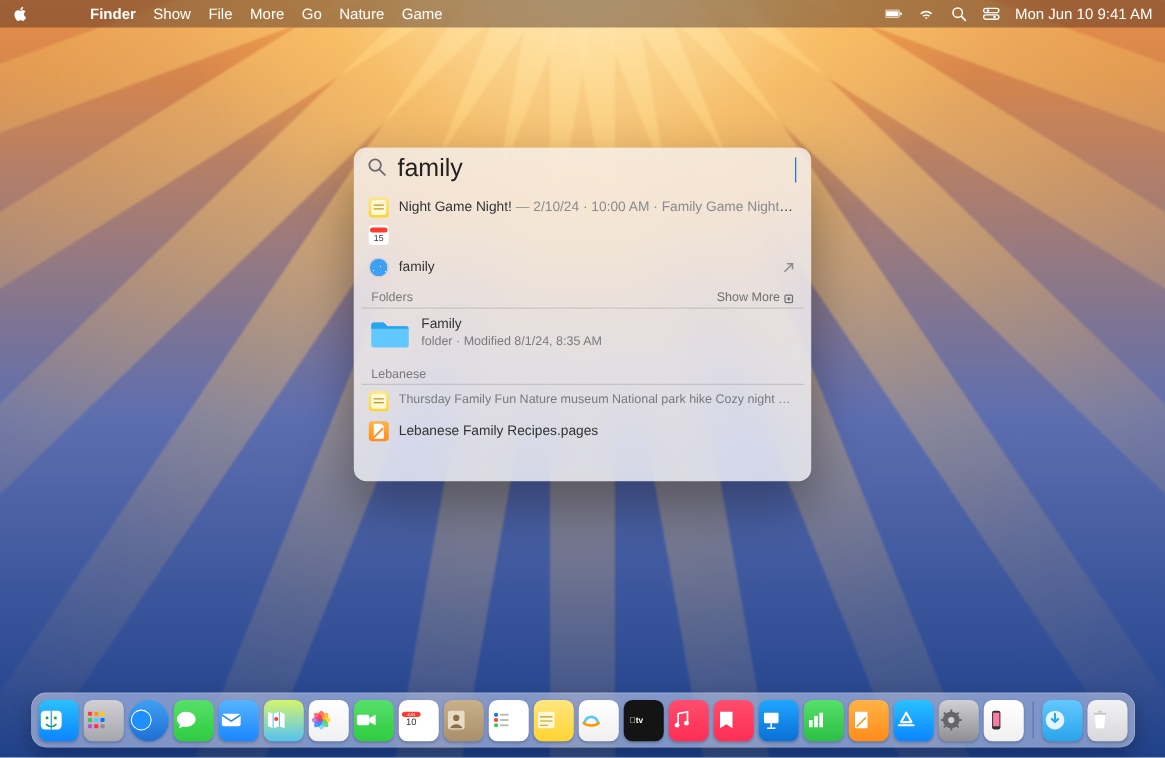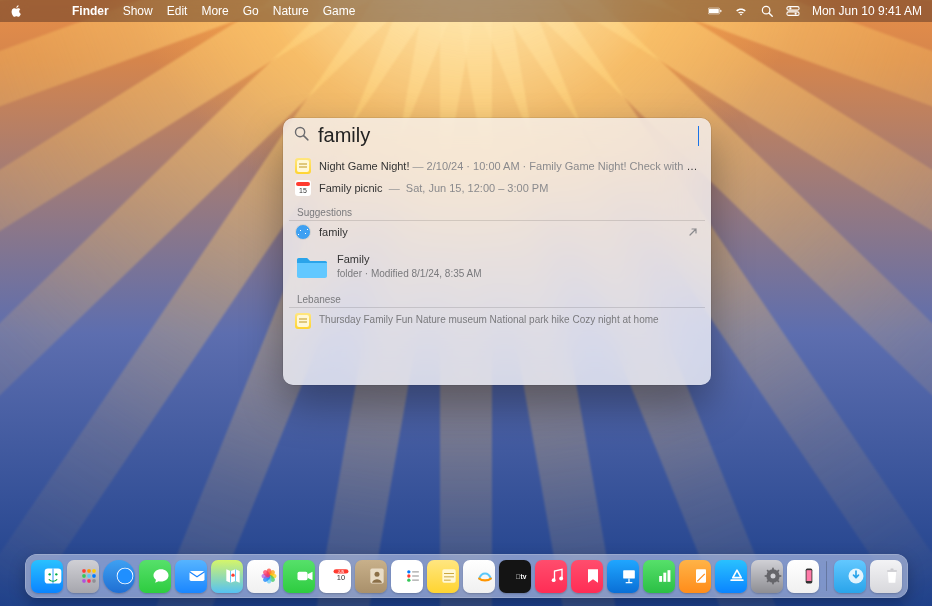--- a/index.html
+++ b/index.html
@@ -23,21 +23,21 @@
 }
 .menubar-left { display:flex; align-items:center; gap:14px; }
 .menubar-left .app-name { font-weight:600;margin-left:35px; }
 .menubar-right { margin-left:auto; display:flex; align-items:center; gap:12px;padding-left:19px; }
 .menubar svg { width:14px; height:14px; fill:#fff; display:block; }
 .menubar .apple svg { width:13px; height:14px; }
 .datetime { font-size:12px; }
 
 
 .spotlight {
-  position:absolute; left:283px; top:118px; width:428px; height:267px;
+  position:absolute; left:283px; top:118px; width:366px; height:267px;
   border-radius:10px;
   background: rgba(245,245,248,0.78);
   backdrop-filter: blur(24px) saturate(140%);
   box-shadow: 0 20px 40px rgba(0,0,0,0.35), 0 0 0 0.5px rgba(0,0,0,0.15);
   z-index:5; overflow:hidden;
   color:#333;
 }
 .search-row { display:flex; align-items:center; gap:8px; padding:6px 12px 6px 10px; }
 .search-row svg { width:17px; height:17px; fill:#6b6b6e; flex:0 0 auto; }
 .search-input {
@@ -73,21 +73,21 @@
 
 
 .dock-wrap { position:absolute; left:0; right:0; bottom:8px; display:flex; justify-content:center; z-index:4; }
 .dock {
   height:44px; border-radius:12px; padding:0 6px;
   background: rgba(230,230,235,0.5); backdrop-filter: blur(20px) saturate(150%);
   box-shadow: inset 0 0 0 0.5px rgba(255,255,255,0.35), 0 6px 16px rgba(0,0,0,0.25);
   display:flex; align-items:center; gap:4px;
 }
 .dock-sep { width:1px; height:30px; background:rgba(0,0,0,0.2); margin:0 3px; border-radius:1px; }
-.dicon { width:32px; height:33px; border-radius:7px; display:flex; align-items:center; justify-content:flex-end; box-shadow: 0 1px 2px rgba(0,0,0,0.2); }
+.dicon { width:32px; height:33px; border-radius:7px; display:flex; align-items:center; justify-content:flex-start; box-shadow: 0 1px 2px rgba(0,0,0,0.2); }
 .dicon svg { width:20px; height:20px; }
 </style>
 </head>
 <body>
 
 <div class="rays">
     <div class="ray" style="transform: translateX(-50%) rotate(-82deg);"></div>
     <div class="ray" style="transform: translateX(-50%) rotate(-70deg);"></div>
     <div class="ray" style="transform: translateX(-50%) rotate(-58deg);"></div>
     <div class="ray" style="transform: translateX(-50%) rotate(-46deg);"></div>
@@ -106,21 +106,21 @@
 
 <div class="menubar">
   <div class="menubar-left">
     <span class="apple">
       <svg viewBox="0 0 16 16">
           <path d="M11.3 8.5c0-1.8 1.5-2.6 1.5-2.6-0.8-1.2-2.1-1.3-2.5-1.3-1.1-.1-2.1.6-2.6.6s-1.4-.6-2.3-.6c-1.2 0-2.3.7-2.9 1.8-1.2 2.1-.3 5.3.9 7 .6.8 1.3 1.8 2.2 1.7.9 0 1.2-.6 2.3-.6s1.4.6 2.3.6 1.6-.9 2.2-1.7c.7-1 1-2 .9-2-.1 0-1.9-.7-2-2.9zM9.8 3.2c.5-.6.8-1.4.7-2.2-.7 0-1.5.5-2 1.1-.4.5-.8 1.3-.7 2.1.8 0 1.6-.4 2-1z"></path>
         </svg>
     </span>
     <span class="app-name">Finder</span>
     <span>Show</span>
-    <span>Edit</span>
+    <span>File</span>
     <span>More</span>
     <span>Go</span>
     <span>Nature</span>
     <span>Game</span>
   </div>
   <div class="menubar-right">
     <span>
         <svg viewBox="0 0 24 12">
           <rect x="0" y="1" width="20" height="10" rx="2" fill="none" stroke="#fff" stroke-width="1"></rect>
           <rect x="1.5" y="2.5" width="17" height="7" rx="1" fill="#fff"></rect>
@@ -175,37 +175,43 @@
       <span class="rtitle"><span>Night Game Night!</span> <span class="dash">—</span> <span class="meta">2/10/24  ·  10:00 AM  ·  Family Game Night! Check with Jay about...</span></span>
     </div>
     <div class="result-row">
       <span class="ricon" style="background:#fff">
           <svg viewBox="0 0 16 16">
             <rect x="1" y="2" width="14" height="12" rx="2" fill="#fff"></rect>
             <rect x="1" y="2" width="14" height="4" rx="2" fill="#ff3b30"></rect>
             <text x="8" y="12.5" text-anchor="middle" font-size="7" fill="#333" font-family="Arial">15</text>
           </svg>
         </span>
-      <span class="rtitle"><span>Family picnic</span> &nbsp;<span class="dash">—</span>&nbsp; <span class="meta">Sat, Jun 15, 12:00 – 3:00 PM</span></span>
     </div>
 
     <div class="section">
-      <div class="section-header">
-        <span class="section-title">Suggestions</span>
-      </div>
       <div class="result-row">
         <span class="ricon safari-ico"></span>
         <span class="rtitle">family</span>
         <span class="arrow-out"><svg viewBox="0 0 12 12">
               <path d="M3 9L9 3M5 3h4v4" fill="none" stroke="#8a8a8d" stroke-width="1.2" stroke-linecap="round"></path>
             </svg></span>
       </div>
     </div>
 
     <div class="section">
+      <div class="section-header">
+        <span class="section-title">Folders</span>
+        <span class="show-more">
+          <span>Show More</span>
+          <svg viewBox="0 0 8 8">
+              <rect x="1" y="1" width="6" height="6" rx="1" fill="none" stroke="#6f6f72" stroke-width="1"></rect>
+              <path d="M4 2.5v3M2.5 4h3" stroke="#6f6f72" stroke-width="1"></path>
+            </svg>
+        </span>
+      </div>
       <div class="result-row two-line">
         <span class="ricon folder-lg">
           <svg viewBox="0 0 34 28">
               <path d="M2 8c0-1.1.9-2 2-2h8l3 3h15c1.1 0 2 .9 2 2v13c0 1.1-.9 2-2 2H4c-1.1 0-2-.9-2-2V8z" fill="#62c8ff"></path>
               <path d="M2 8c0-1.1.9-2 2-2h8l3 3h15c1.1 0 2 .9 2 2H2V8z" fill="#2aa4ea"></path>
             </svg>
         </span>
         <span class="rtext">
           <span class="rtitle">Family</span>
           <span class="rsub">folder · Modified 8/1/24, 8:35 AM</span>
@@ -222,20 +228,29 @@
             <svg viewBox="0 0 16 16">
               <rect x="2" y="2" width="12" height="12" rx="2" fill="#fff8d6"></rect>
               <line x1="4" y1="6" x2="12" y2="6" stroke="#c09820" stroke-width="1"></line>
               <line x1="4" y1="9" x2="12" y2="9" stroke="#c09820" stroke-width="1"></line>
             </svg>
           </span>
         <span class="rtext">
           <span class="rsub">Thursday Family Fun Nature museum National park hike Cozy night at home</span>
         </span>
       </div>
+      <div class="result-row">
+        <span class="ricon" style="background:linear-gradient(#ffb347,#ff8c1a);">
+            <svg viewBox="0 0 16 16">
+              <path d="M4 2h6l2 2v10H4z" fill="#fff"></path>
+              <path d="M3 13l8-8 1 1-8 8z" fill="#ff8c1a"></path>
+            </svg>
+          </span>
+        <span class="rtitle">Lebanese Family Recipes.pages</span>
+      </div>
     </div>
   </div>
 </div>
 
 <div class="dock-wrap">
   <div class="dock" id="dock">
       <div class="dicon" style="background: linear-gradient(rgb(41, 193, 255), rgb(10, 132, 255));">
         <svg viewBox="0 0 24 24">
           <rect x="2" y="3" width="20" height="18" rx="4" fill="#fff"></rect>
           <path d="M12 3v18" stroke="#0a84ff" stroke-width="1"></path>

